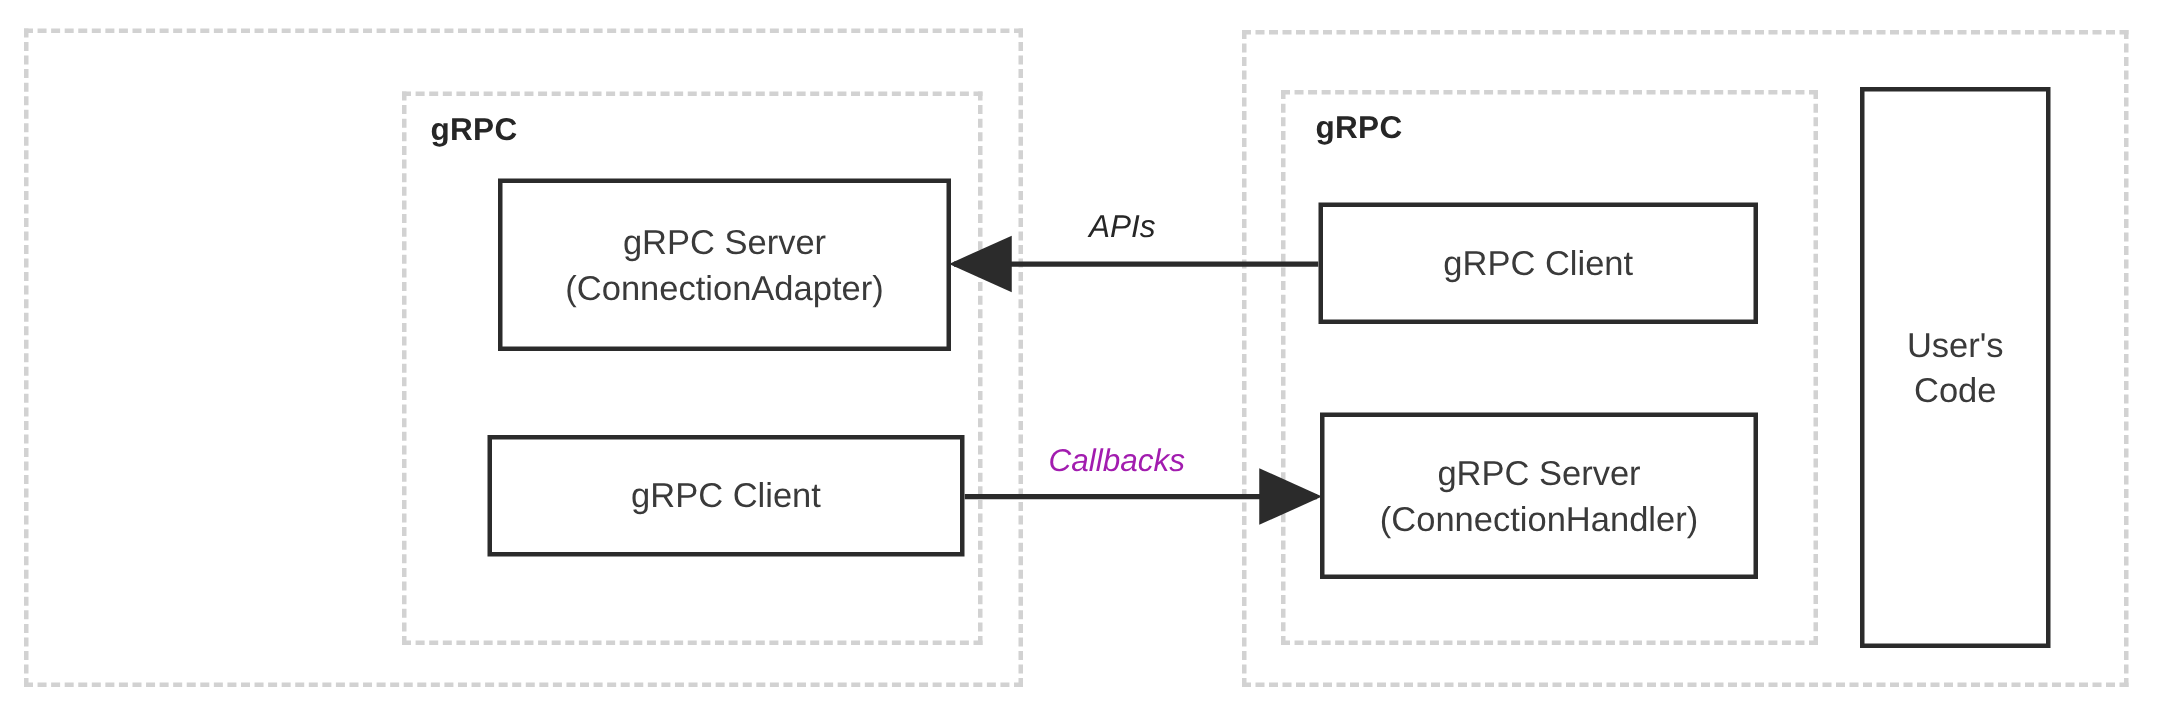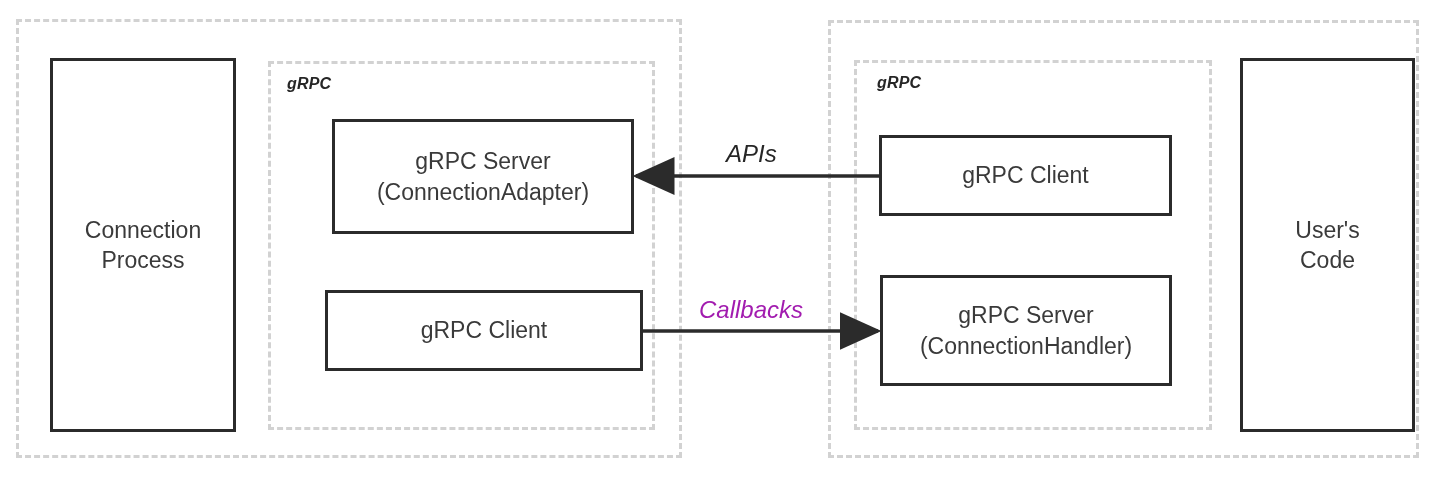--- a/index.html
+++ b/index.html
@@ -19,23 +19,22 @@
   }
   
   .group {
     position: absolute;
     border: 3px dashed #d2d2d2;
     box-sizing: border-box;
     background: transparent;
   }
   .group-label {
     position: absolute;
-    font-style: italic;
     font-weight: bold;
-    font-size: 16px;
+    font-size: 21px;
     color: #262626;
     letter-spacing: 0.2px;
     white-space: nowrap;
   }
   
   .node {
     position: absolute;
     border: 3px solid #2b2b2b;
     box-sizing: border-box;
     background: #ffffff;
@@ -54,21 +53,21 @@
     left: 0;
     top: 0;
     width: 1456px;
     height: 482px;
     overflow: visible;
     pointer-events: none;
   }
   .edge-label {
     position: absolute;
     font-style: italic;
-    font-size: 24px;
+    font-size: 21px;
     color: #262626;
     white-space: nowrap;
   }
 </style>
 </head>
 <body>
 
 <div id="canvas">
 
   <div class="group" id="g0" style="left: 16px; top: 19px; width: 666px; height: 439px; border-color: rgb(210, 210, 210);"></div>
@@ -88,24 +87,22 @@
         <path d="M 0 0.6 L 12 6 L 0 11.4 z" fill="#2b2b2b"></path>
       </marker>
     </defs>
     <line id="e0" stroke="#2b2b2b" stroke-width="3.5" marker-end="url(#arrow-right)" x1="879" y1="176" x2="636" y2="176"></line>
     <line id="e1" stroke="#2b2b2b" stroke-width="3.5" marker-end="url(#arrow-right)" x1="643" y1="331" x2="878" y2="331"></line>
   </svg>
 
   <div class="edge-label" id="el0" style="left: 726px; top: 140px; color: rgb(38, 38, 38);">APIs</div>
   <div class="edge-label" id="el1" style="left: 699px; top: 296px; color: #a21caf;">Callbacks</div>
 
-  <div class="node" id="n0" style="left: 50px; top: 58px; width: 186px; height: 374px; border-color: rgb(43, 43, 43); color: rgb(58, 58, 58);">Connection
-Process</div>
   <div class="node" id="n1" style="left: 332px; top: 119px; width: 302px; height: 115px; border-color: rgb(43, 43, 43); color: rgb(58, 58, 58);">gRPC Server
 (ConnectionAdapter)</div>
   <div class="node" id="n2" style="left: 325px; top: 290px; width: 318px; height: 81px; border-color: rgb(43, 43, 43); color: rgb(58, 58, 58);">gRPC Client</div>
   <div class="node" id="n3" style="left: 879px; top: 135px; width: 293px; height: 81px; border-color: rgb(43, 43, 43); color: rgb(58, 58, 58);">gRPC Client</div>
   <div class="node" id="n4" style="left: 880px; top: 275px; width: 292px; height: 111px; border-color: rgb(43, 43, 43); color: rgb(58, 58, 58);">gRPC Server
 (ConnectionHandler)</div>
-  <div class="node" id="n5" style="left: 1240px; top: 58px; width: 175px; height: 374px; border-color: rgb(43, 43, 43); color: rgb(58, 58, 58);">User's
+  <div class="node" id="n5" style="left: 1240px; top: 58px; width: 127px; height: 374px; border-color: rgb(43, 43, 43); color: rgb(58, 58, 58);">User's
 Code</div>
 
 </div>
 
 </body></html>

